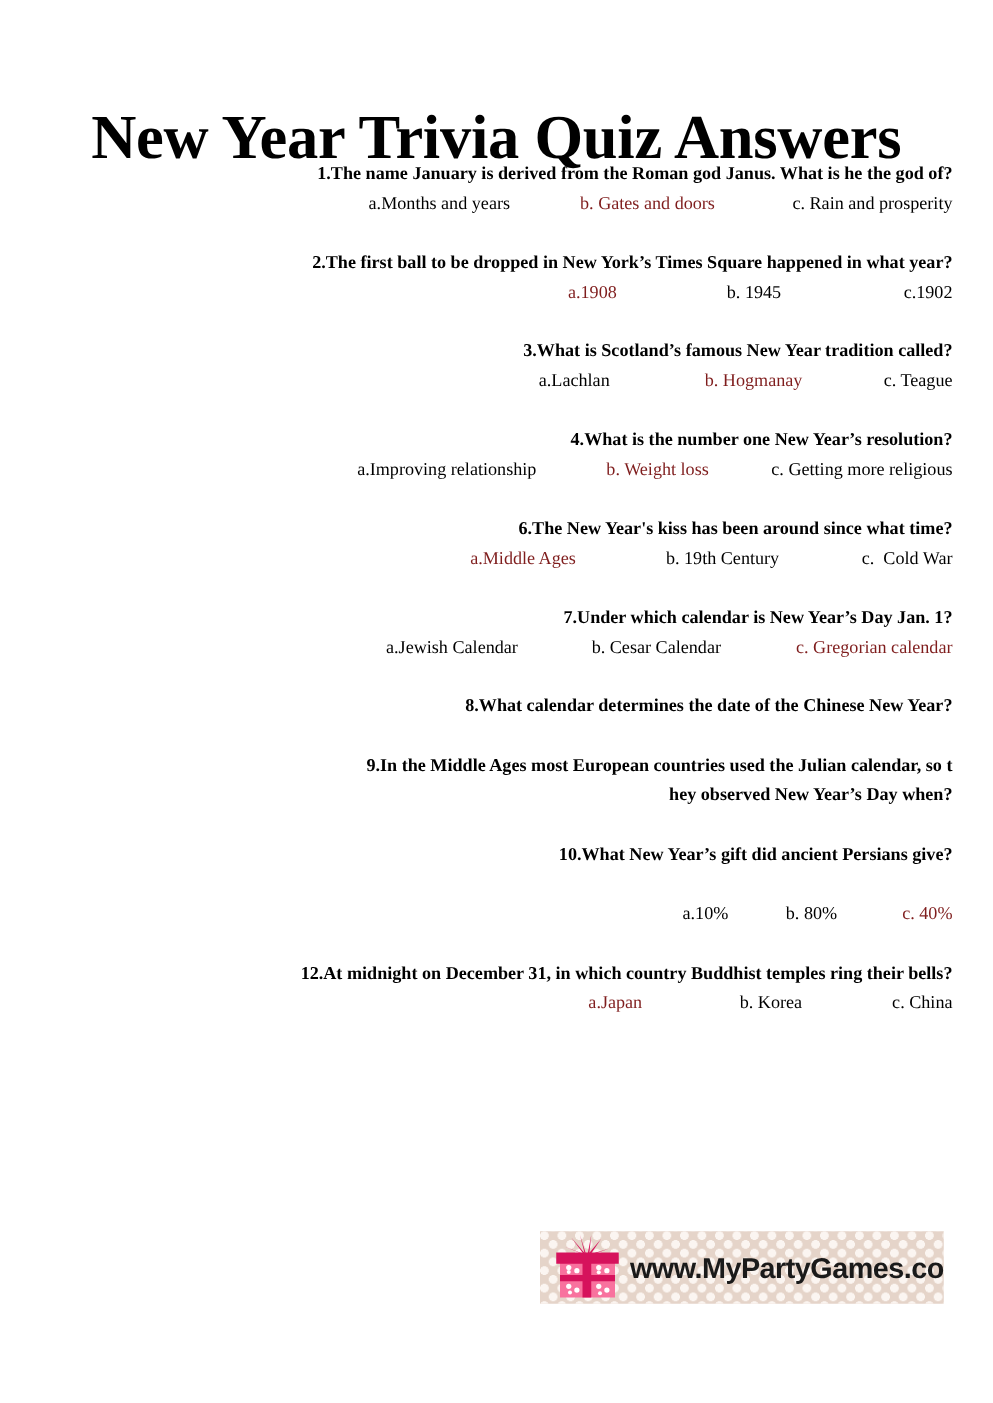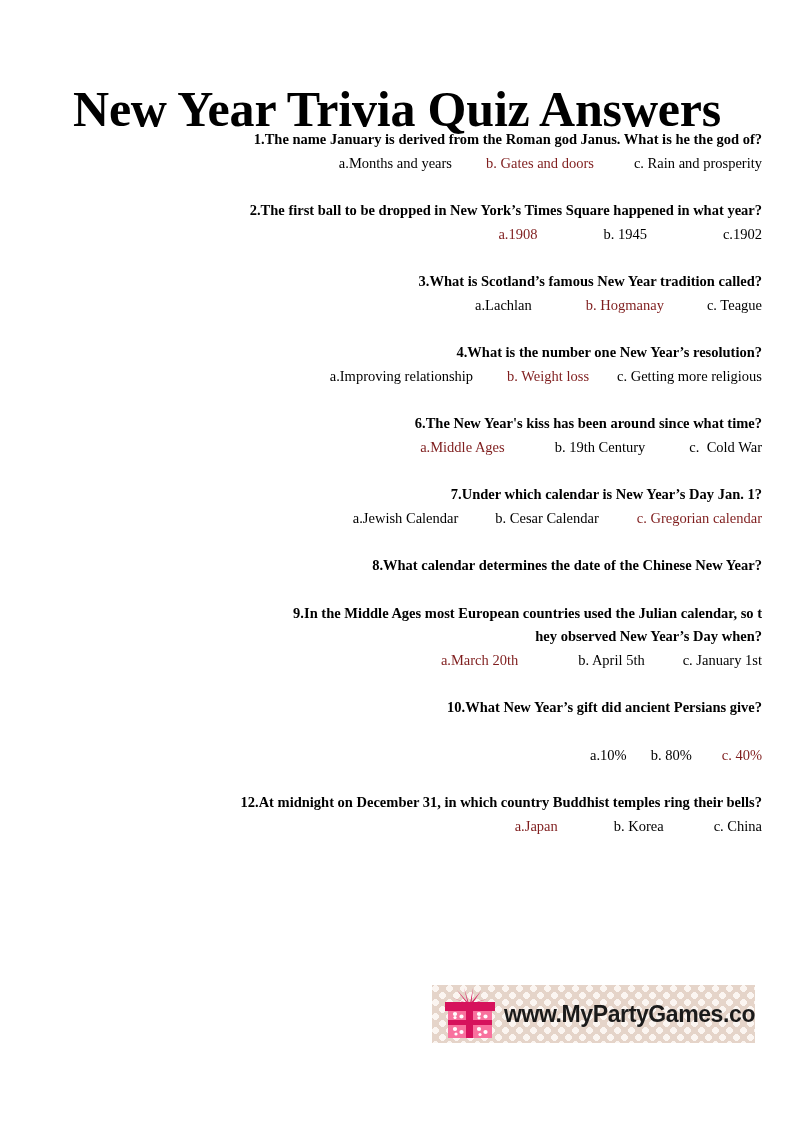--- a/index.html
+++ b/index.html
@@ -71,20 +71,21 @@
     font-weight: normal;
     font-size: 14.5px;
     line-height: 23.5px;
     color: #000000;
     margin: 0;
     white-space: pre;
   }
 
   .opt {
     color: #000000;
+    margin-left: 22px;
   }
   .opt.correct {
     color: #7f1d1d;
   }
   .gap {
     display: inline-block;
   }
 
   
   .logo {
@@ -159,21 +160,20 @@
       <div class="qblock">
         <div class="question">7.Under which calendar is New Year’s Day Jan. 1?</div>
         <div class="answers"><span class="opt">a.Jewish Calendar</span><span class="gap" style="width: 37px;"></span><span class="opt">b. Cesar Calendar</span><span class="gap" style="width: 38px;"></span><span class="opt correct">c. Gregorian calendar</span></div>
       </div>
       <div class="qblock">
         <div class="question">8.What calendar determines the date of the Chinese New Year?</div>
       </div>
       <div class="qblock">
         <div class="question">9.In the Middle Ages most European countries used the Julian calendar, so t
 hey observed New Year’s Day when?</div>
-        <div class="answers"><span class="opt correct">a.March 20th</span><span class="gap" style="width: 60px;"></span><span class="opt">b. April 5th</span><span class="gap" style="width: 38px;"></span><span class="opt">c. January 1st</span></div>
       </div>
       <div class="qblock">
         <div class="question">10.What New Year’s gift did ancient Persians give?</div>
       </div>
       <div class="qblock">
         <div class="answers"><span class="opt">   a.10%</span><span class="gap" style="width: 24px;"></span><span class="opt">b. 80%</span><span class="gap" style="width: 30px;"></span><span class="opt correct">c. 40%</span></div>
       </div>
       <div class="qblock">
         <div class="question">12.At midnight on December 31, in which country Buddhist temples ring their bells?</div>
         <div class="answers"><span class="opt correct">a.Japan</span><span class="gap" style="width: 56px;"></span><span class="opt">b. Korea</span><span class="gap" style="width: 50px;"></span><span class="opt">c. China</span></div>

